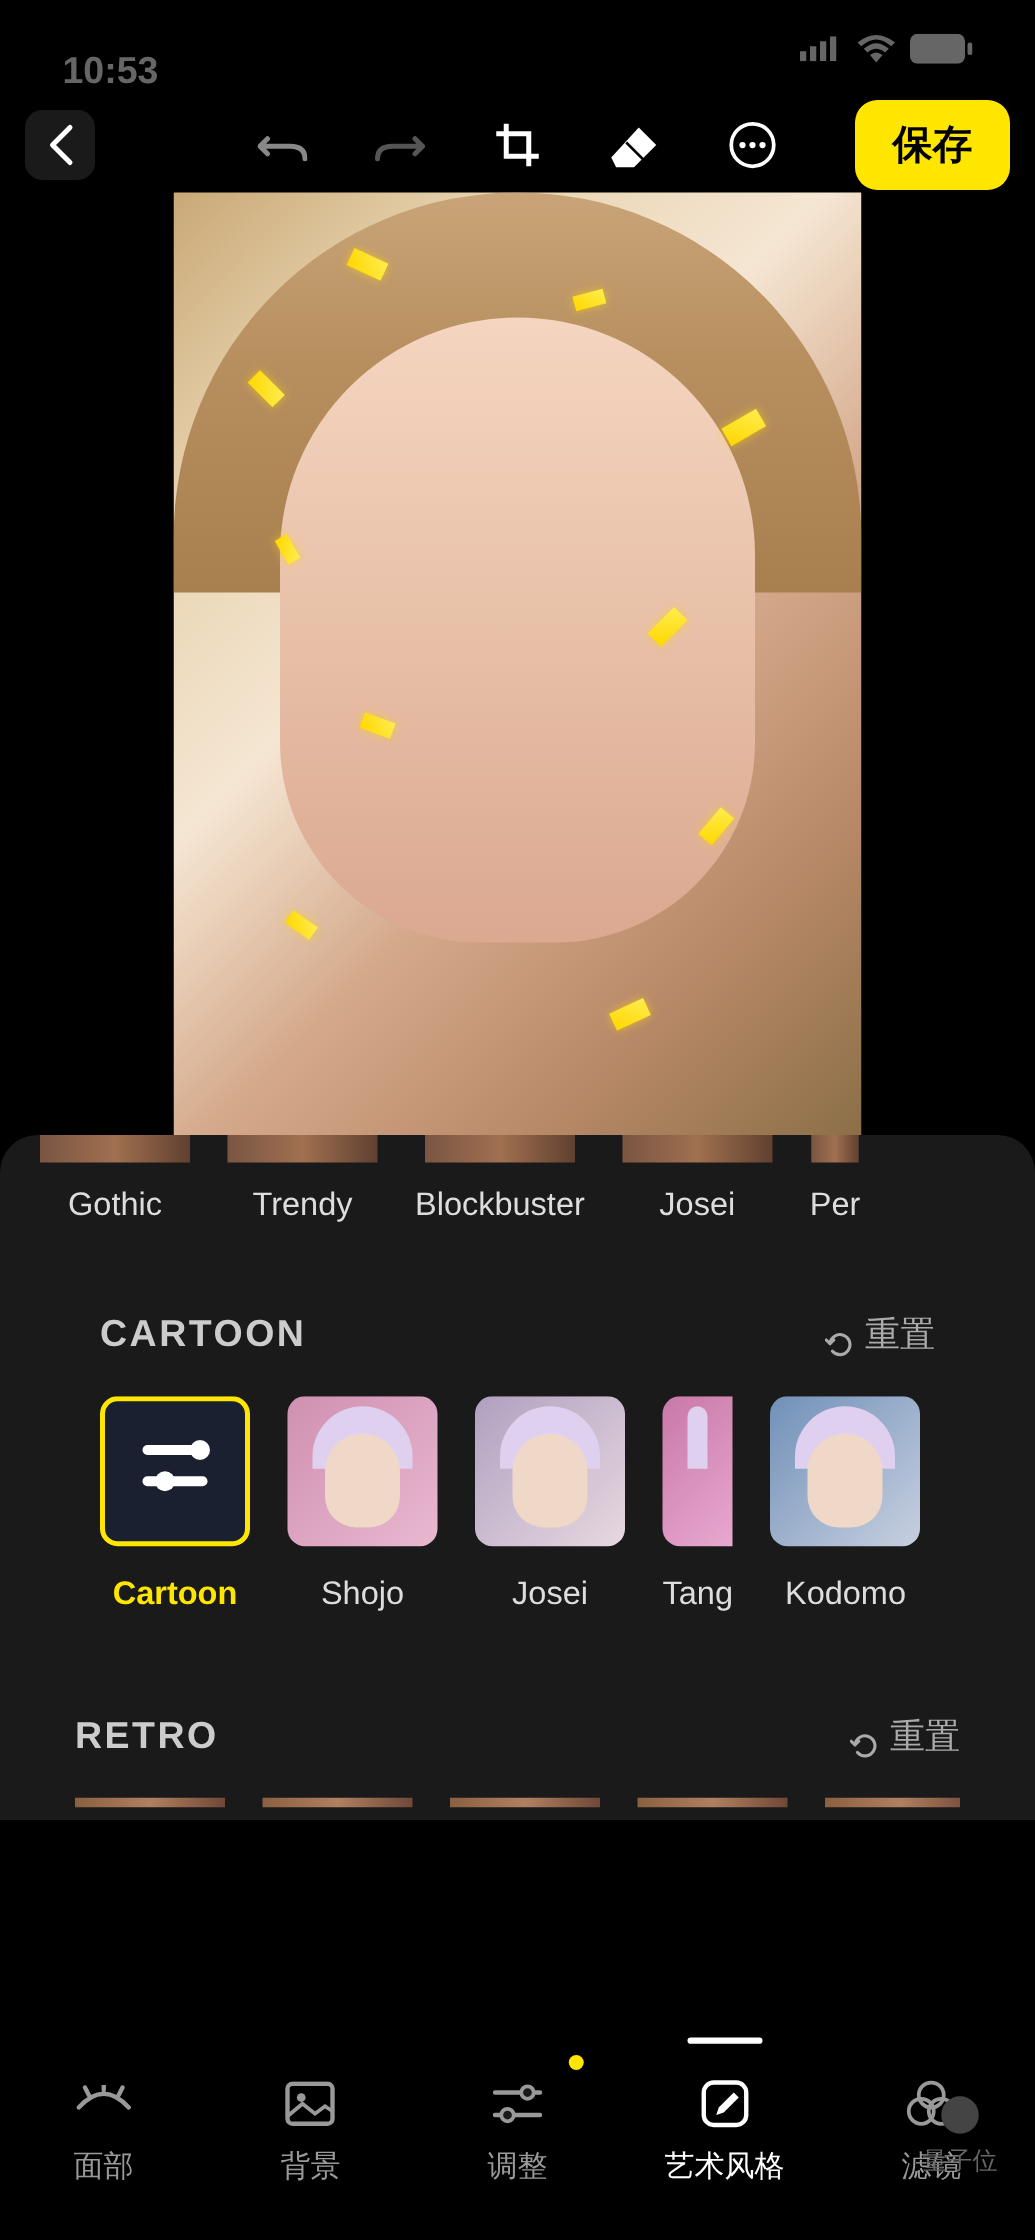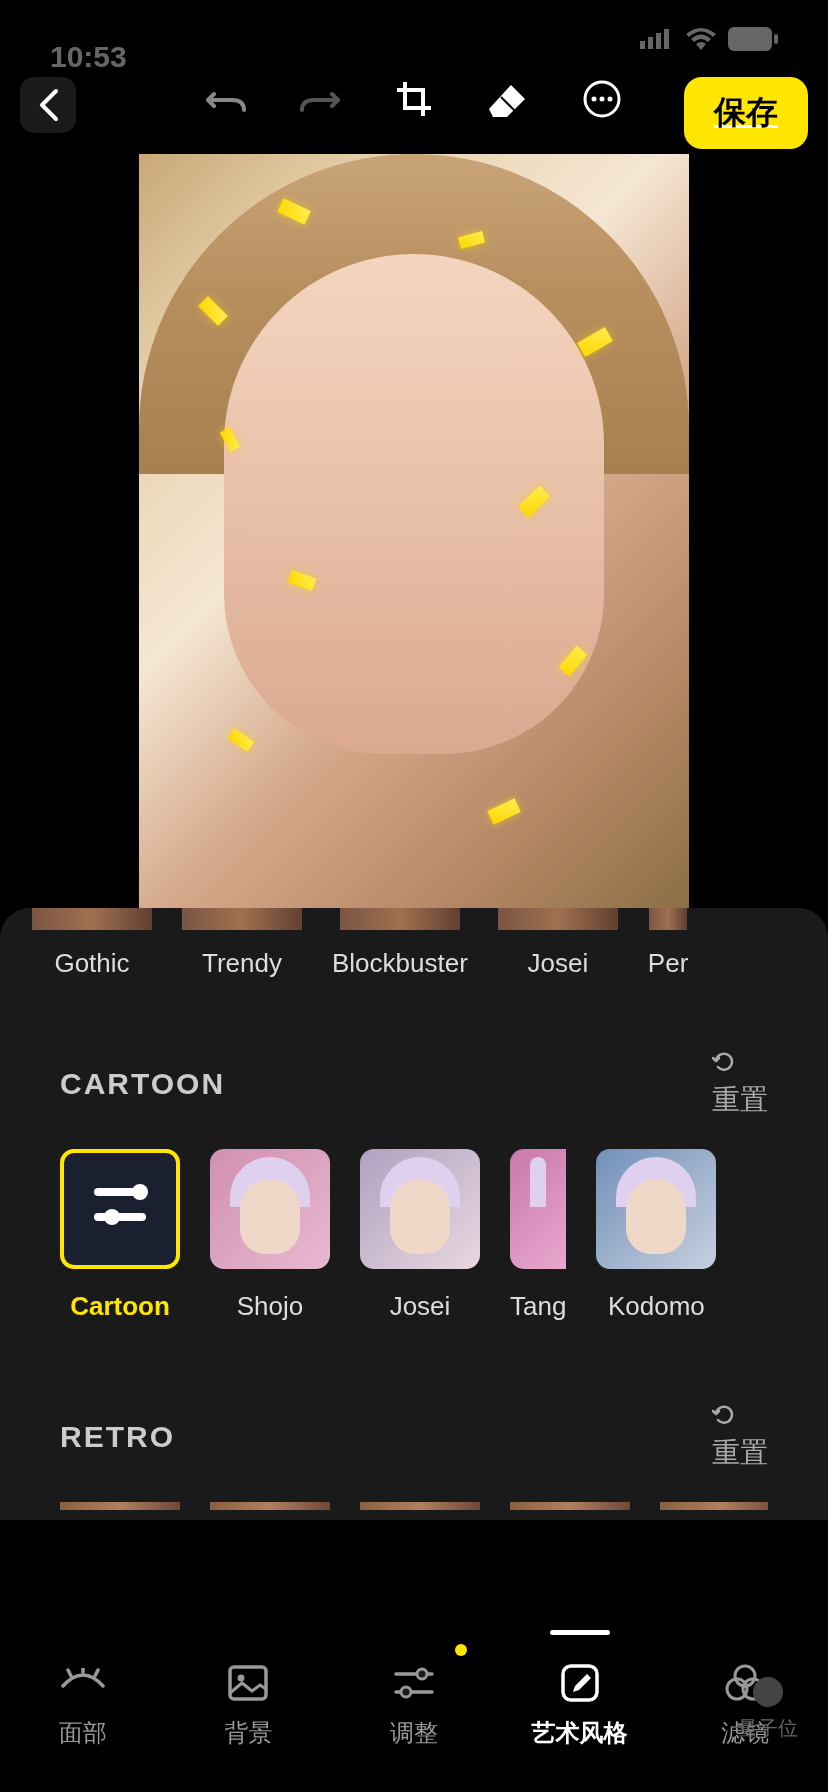--- a/index.html
+++ b/index.html
@@ -30,24 +30,23 @@
       margin-top: 37px;
     }
     .status-icons {
       display: flex;
       gap: 12px;
       align-items: center;
     }
     .toolbar {
       height: 77px;
       display: flex;
-      align-items: flex-start;
+      align-items: center;
       padding: 0 20px;
       gap: 20px;
-      text-decoration: underline;
     }
     .back-btn {
       width: 56px;
       height: 56px;
       border-radius: 14px;
       background: #1a1a1a;
       display: flex;
       align-items: center;
       justify-content: center;
       margin-right: auto;
@@ -146,41 +145,40 @@
       height: 22px;
       background: linear-gradient(90deg, #7a5543, #a07050, #604030);
       border-radius: 0 0 0 0;
     }
     .filter-label {
       font-size: 26px;
       color: #ddd;
       white-space: nowrap;
     }
     .category-section {
-      padding: 50px 60px 30px;
+      padding: 50px 80px 30px;
     }
     .category-header {
       display: flex;
       justify-content: space-between;
       align-items: center;
       margin-bottom: 30px;
     }
     .category-title {
       font-size: 30px;
       font-weight: 700;
       letter-spacing: 2px;
       color: #ccc;
     }
     .reset-btn {
       font-size: 28px;
       color: #aaa;
       display: flex;
-      align-items: flex-start;
+      align-items: flex-end;
       gap: 8px;
-      flex-direction: column;
     }
     .filter-row {
       display: flex;
       gap: 30px;
       overflow: hidden;
     }
     .filter-item {
       display: flex;
       flex-direction: column;
       align-items: center;
@@ -291,21 +289,21 @@
       display: flex;
       align-items: center;
       justify-content: center;
     }
     .nav-label {
       font-size: 24px;
       color: #999;
     }
     .nav-item.active .nav-label {
       color: #fff;
-      font-weight: 700;
+      font-weight: 400;
     }
     .nav-item.active::before {
       content: '';
       position: absolute;
       top: 0;
       left: 50%;
       transform: translateX(-50%);
       width: 60px;
       height: 5px;
       background: #fff;

